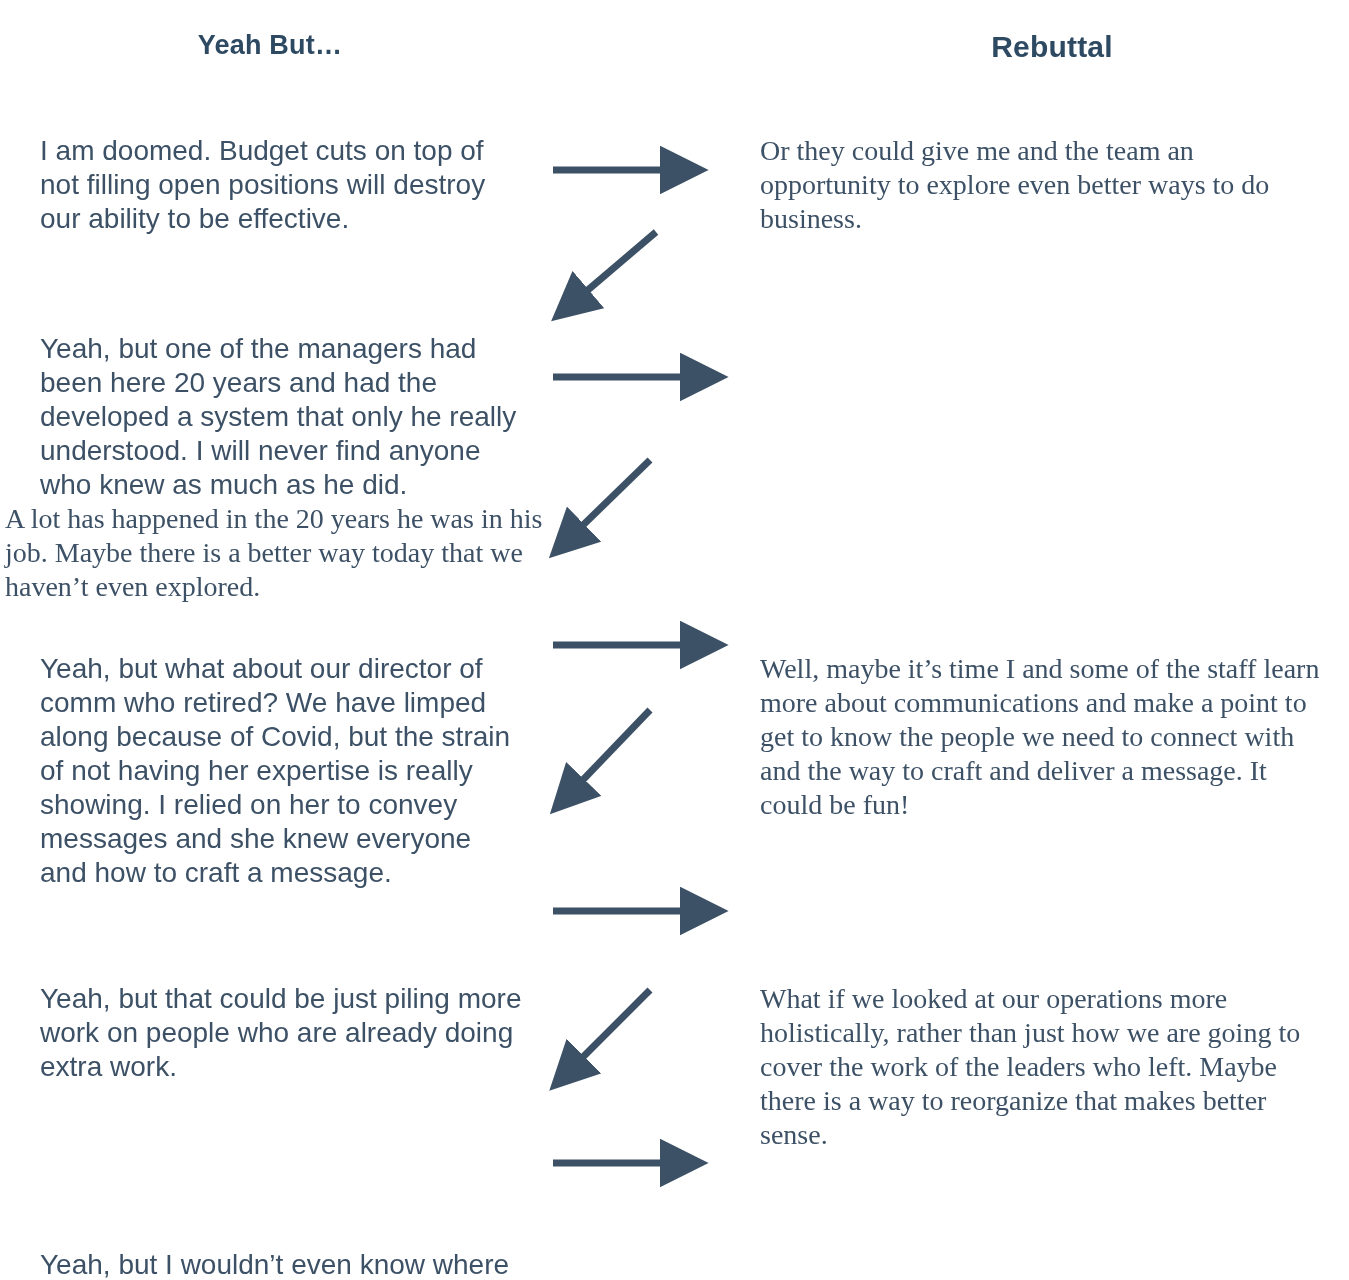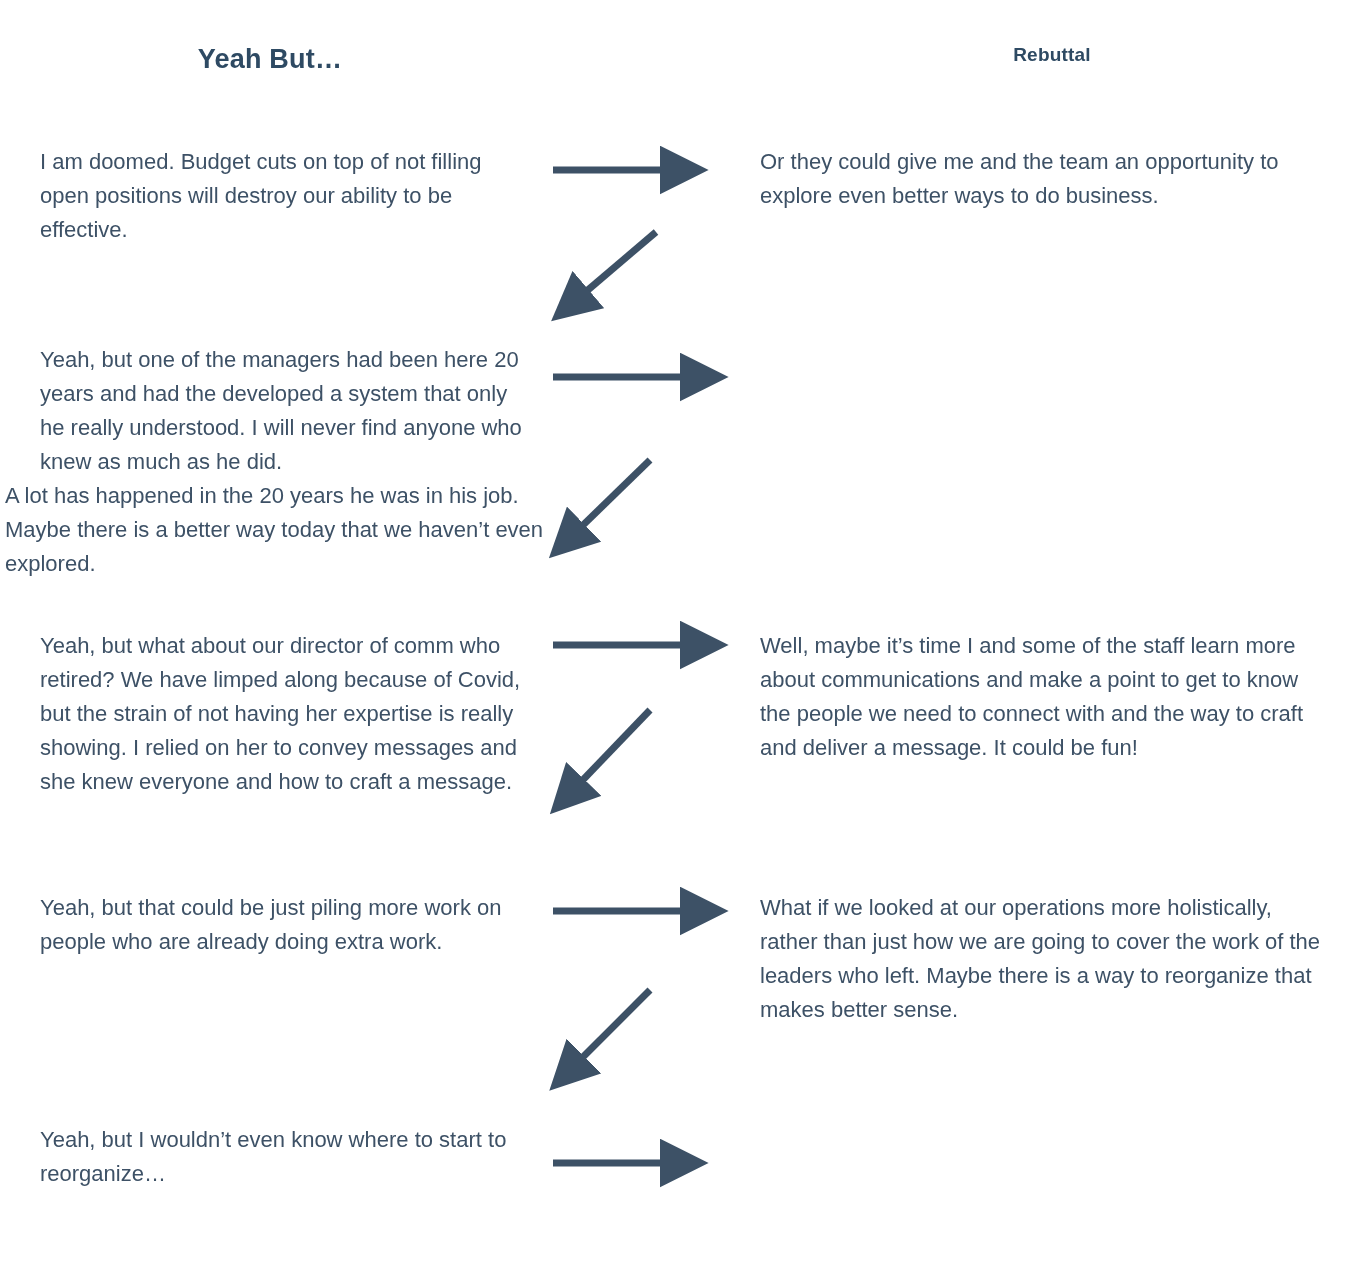--- a/index.html
+++ b/index.html
@@ -16,38 +16,38 @@
     overflow: hidden;
   }
   .page {
     position: relative;
     width: 1349px;
     height: 1280px;
   }
   .headers {
     display: flex;
     width: 100%;
-    padding-top: 44px;
+    padding-top: 30px;
     box-sizing: border-box;
   }
   .header-left {
     width: 540px;
     text-align: center;
     font-size: 27px;
     font-weight: bold;
     color: #2e4a63;
     letter-spacing: 0.2px;
   }
   .header-mid {
     width: 215px;
   }
   .header-right {
     width: 594px;
     text-align: center;
-    font-size: 19px;
+    font-size: 30px;
     font-weight: bold;
     color: #2e4a63;
     letter-spacing: 0.2px;
   }
   .rows {
     position: relative;
     margin-top: 22px;
   }
   .row {
     display: flex;
@@ -63,27 +63,28 @@
   .col-arrow {
     width: 215px;
     position: relative;
   }
   .col-right {
     width: 594px;
     padding-right: 20px;
     box-sizing: border-box;
   }
   .txt {
-    font-size: 22px;
+    font-size: 28px;
     line-height: 34px;
     color: #3d5166;
     font-weight: 400;
   }
   .right-txt {
     padding-left: 5px;
+    font-family: Liberation Serif, serif;
   }
 </style>
 </head>
 <body>
 
 <div class="page">
 
   <div class="headers">
     <div class="header-left">Yeah But…</div>
     <div class="header-mid"></div>

